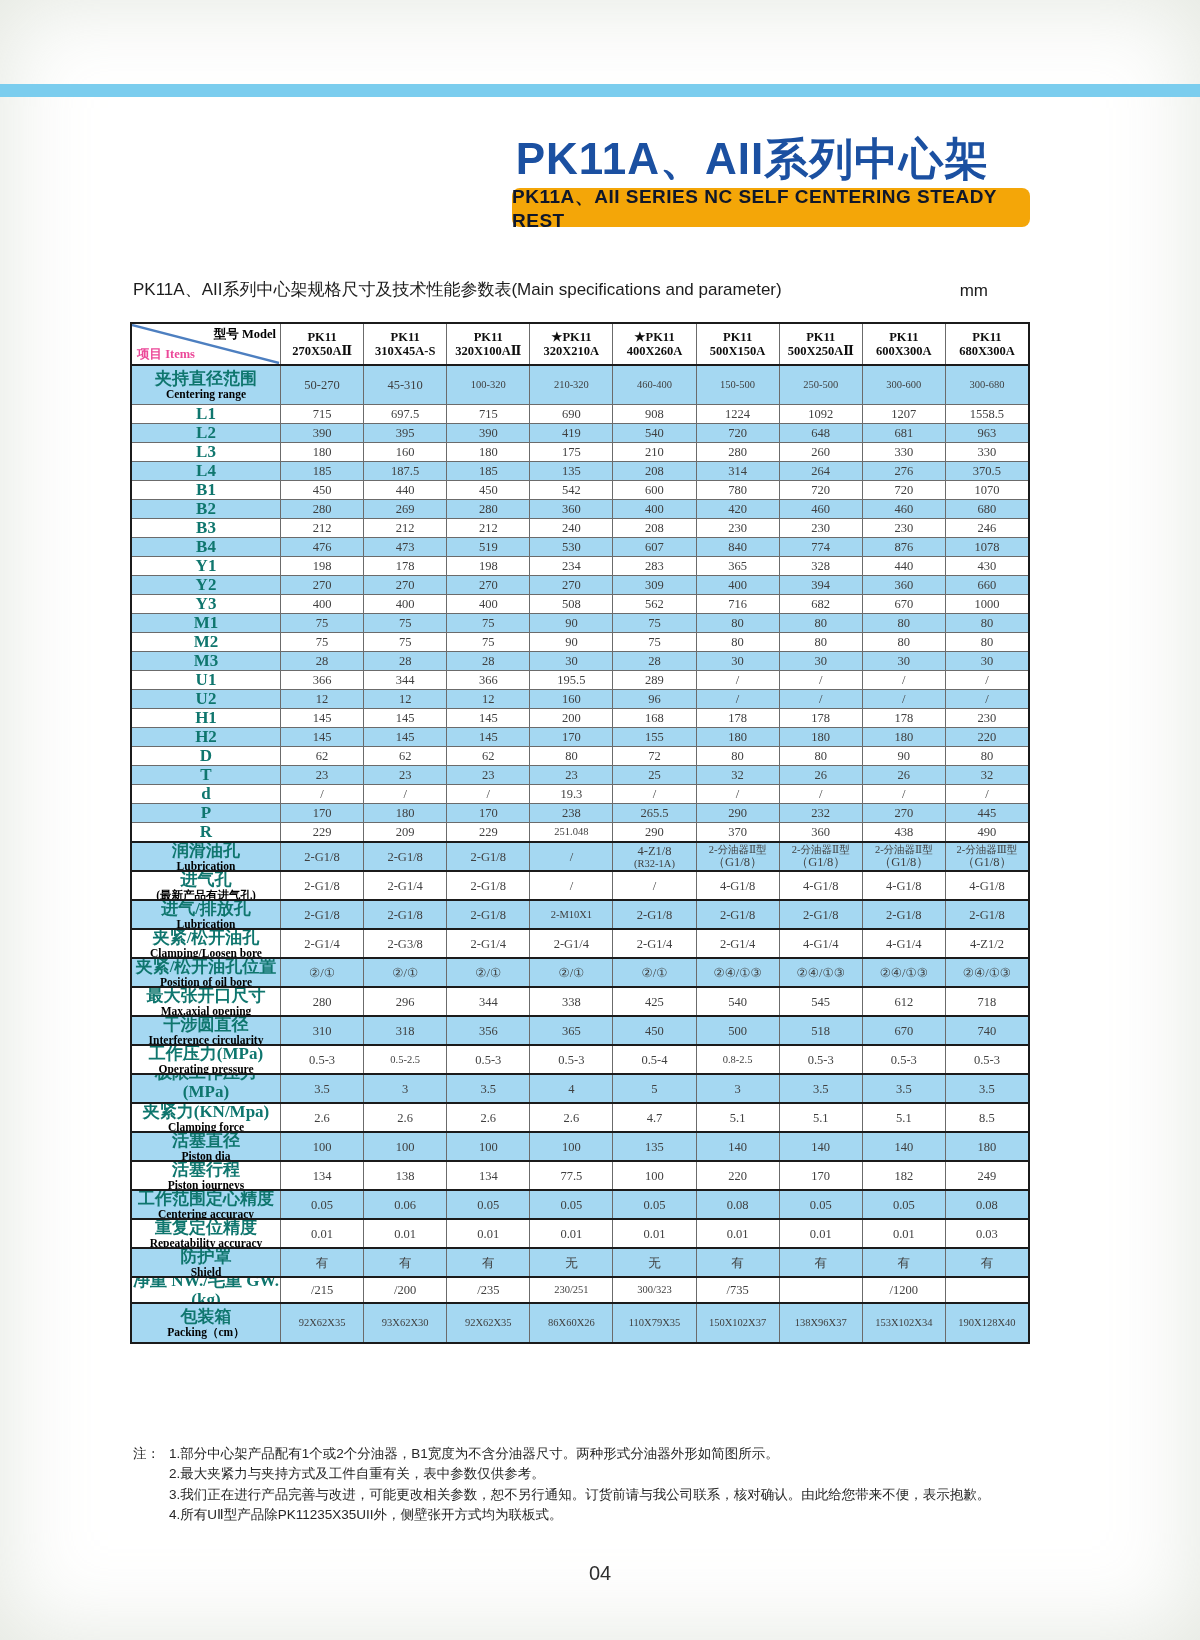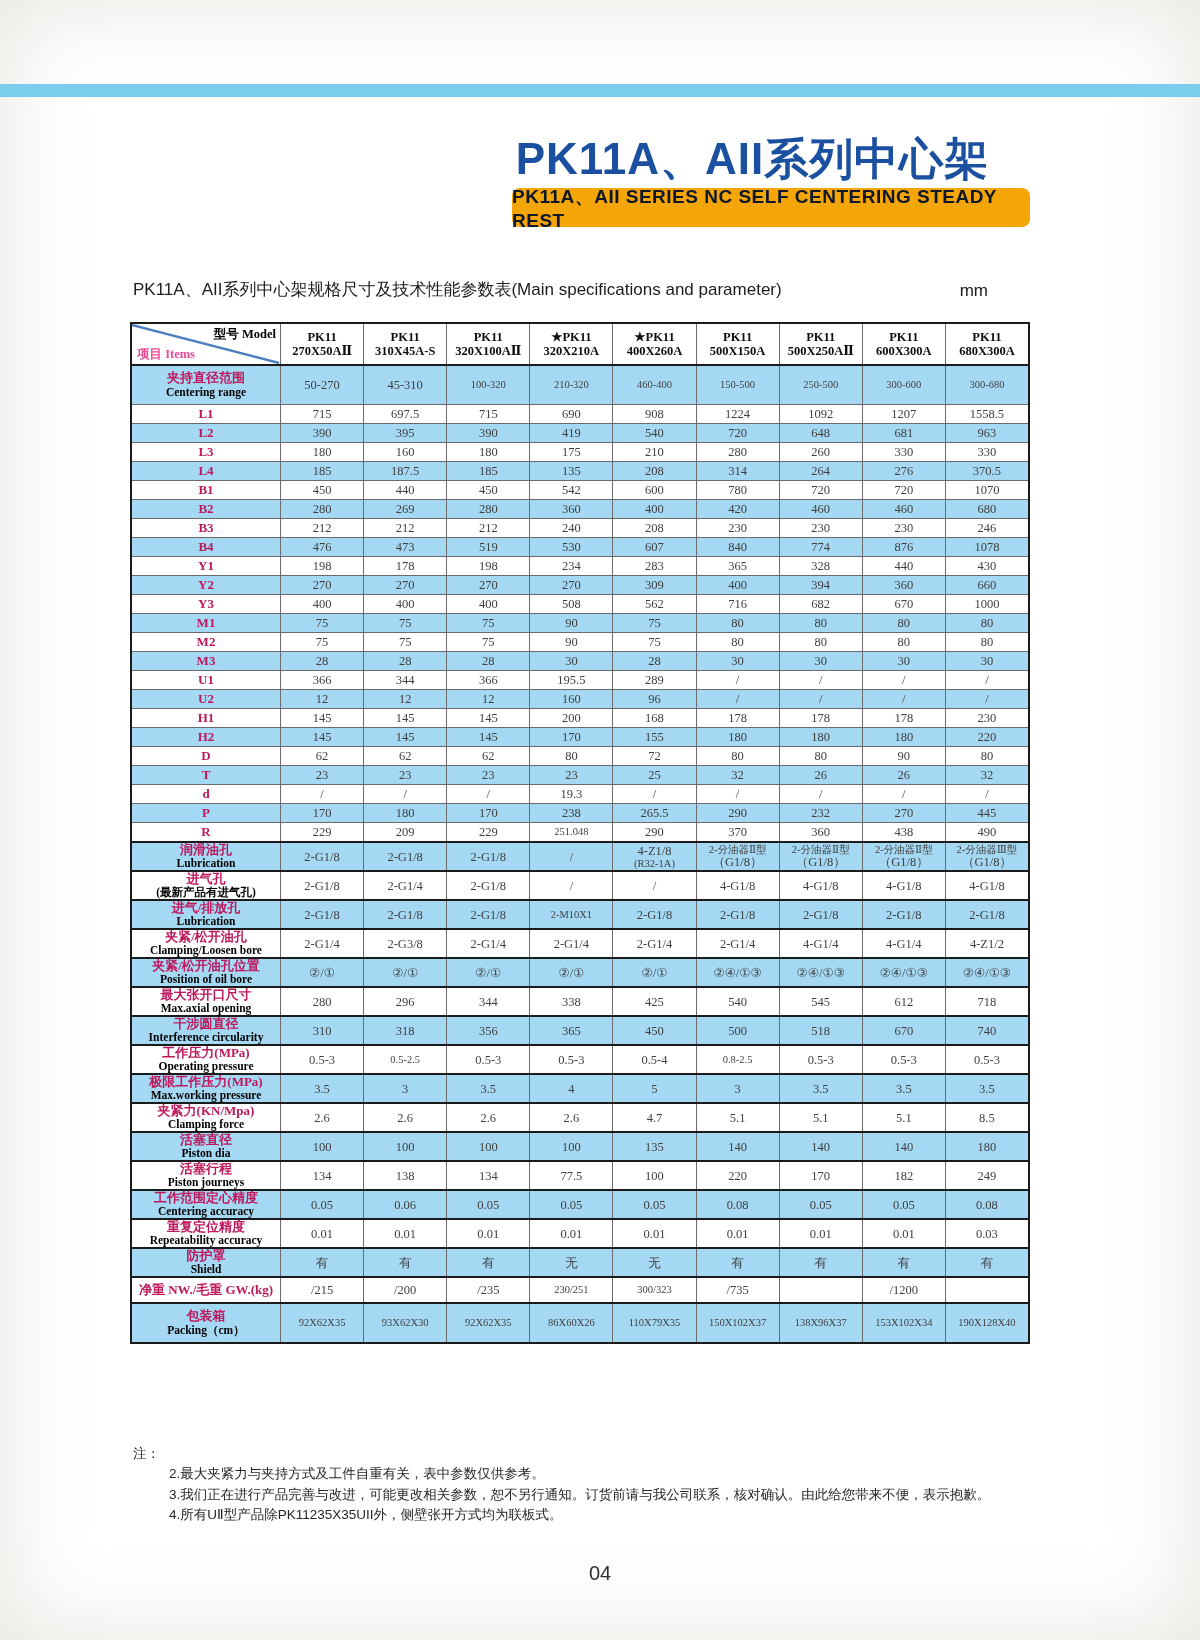--- a/index.html
+++ b/index.html
@@ -49,21 +49,21 @@
   .cell {
     flex:1 1 0; border-left:1px solid #6b6b6b;
     display:flex; flex-direction:column; align-items:center; justify-content:center;
     text-align:center; overflow:hidden; line-height:1.12;
   }
   .cell:first-child { border-left:none; flex:0 0 148px; }
   .shaded .cell { background:#a5d8f2; }
   .row .label-cell { background:#ffffff; }
   .shaded .label-cell { background:#a5d8f2; }
 
-  .lbl-cn { font-weight:bold; font-size:13px; color:#be185d; }
+  .lbl-cn { font-weight:bold; font-size:17px; color:#0f766e; }
   .lbl-en { font-weight:bold; font-size:11.5px; color:#000; }
   .val { font-size:12.5px; color:#3f3f3f; }
   .val.small { font-size:10.5px; }
 
   .corner-cell { position:relative; }
   .corner-cell svg { position:absolute; top:0; left:0; }
   .corner-top { position:absolute; top:3px; right:4px; font-weight:bold; font-size:12.5px; color:#000; }
   .corner-bottom { position:absolute; bottom:3px; left:5px; font-weight:bold; font-size:12.5px; color:#ec4899; }
   .model-line { font-weight:bold; font-size:12.5px; color:#0e0e0e; }
 
@@ -1472,20 +1472,21 @@
       </div>
       <div class="cell">
         <div class="val small">190X128X40</div>
       </div>
     </div>
   </div>
 
 <div class="notes">
     <div class="note-line">
       <span class="note-prefix">注：</span>
+      <span>1.部分中心架产品配有1个或2个分油器，B1宽度为不含分油器尺寸。两种形式分油器外形如简图所示。</span>
     </div>
     <div class="note-line note-indent">
       <span>2.最大夹紧力与夹持方式及工件自重有关，表中参数仅供参考。</span>
     </div>
     <div class="note-line note-indent">
       <span>3.我们正在进行产品完善与改进，可能更改相关参数，恕不另行通知。订货前请与我公司联系，核对确认。由此给您带来不便，表示抱歉。</span>
     </div>
     <div class="note-line note-indent">
       <span>4.所有UⅡ型产品除PK11235X35UII外，侧壁张开方式均为联板式。</span>
     </div>

